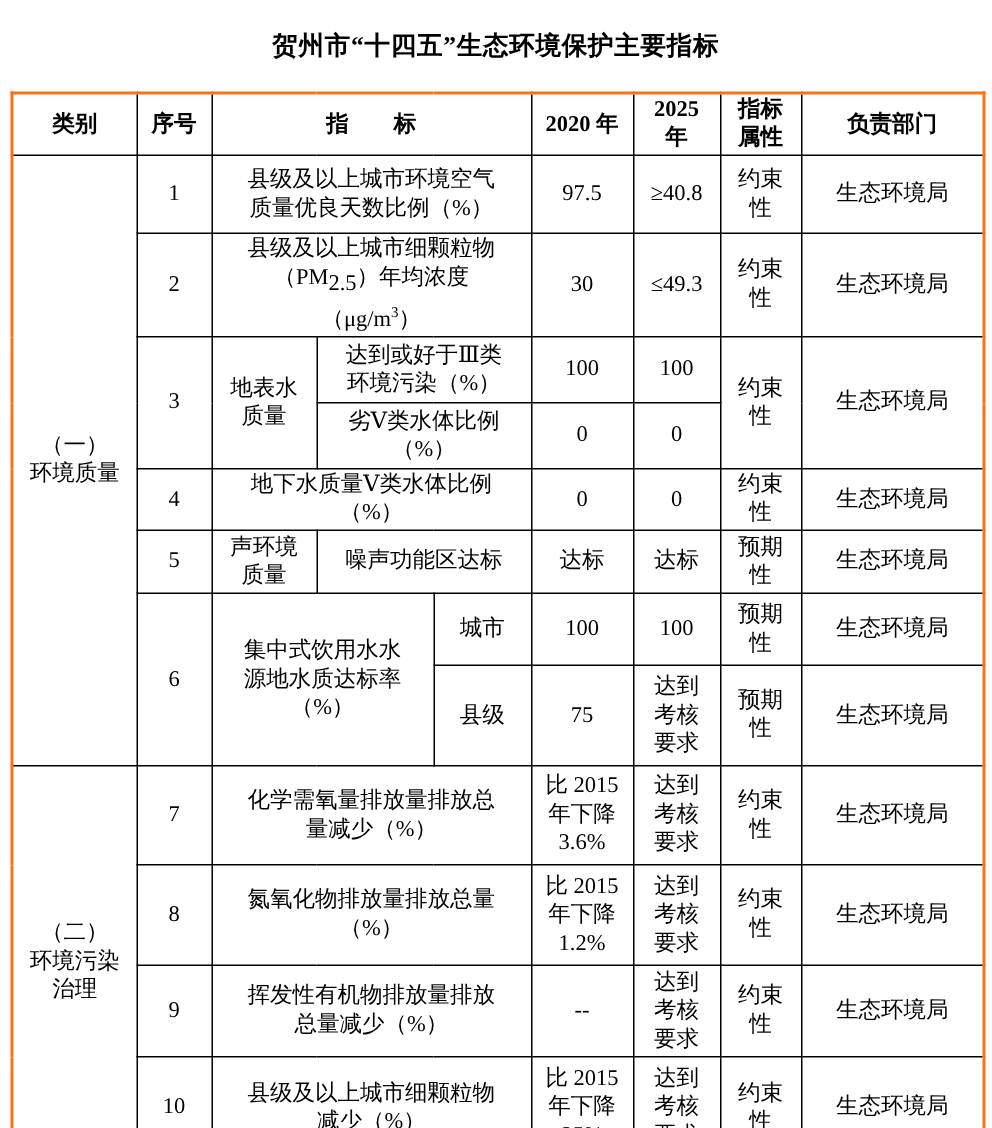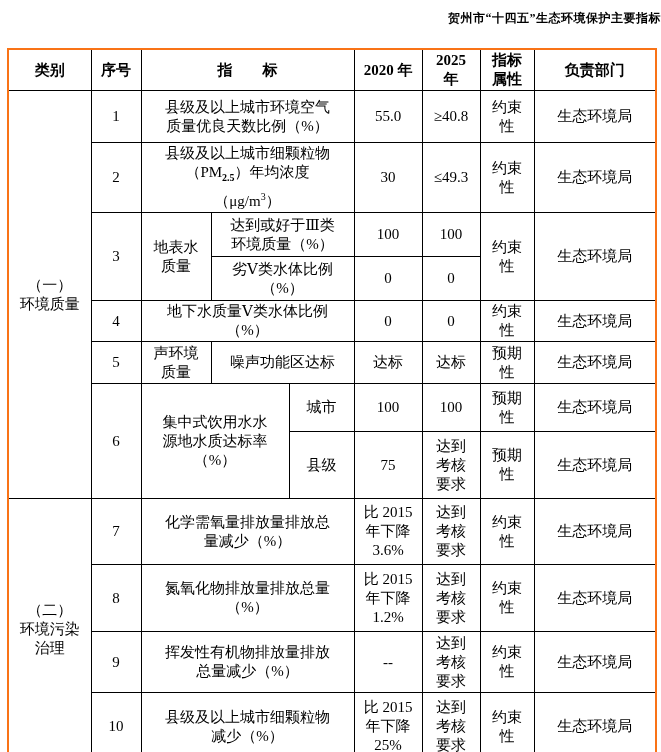--- a/index.html
+++ b/index.html
@@ -7,25 +7,25 @@
   .page {
     position: relative;
     width: 661px;
     height: 752px;
     background: #ffffff;
     color: #000;
     font-family: "Liberation Serif", "DejaVu Serif", serif;
     overflow: hidden;
   }
   .title {
-    text-align: right;
+    text-align: center;
     font-weight: bold;
-    font-size: 12px;
+    font-size: 17px;
     line-height: 24px;
-    padding-top: 6px;
+    padding-top: 19px;
     letter-spacing: 0.5px;
   }
   table.main {
     border-collapse: collapse;
     table-layout: fixed;
     width: 648px;
     margin-left: 7px;
     margin-top: 18px;
     border: 2px solid #f97316;
   }
@@ -33,21 +33,21 @@
     border: 1px solid #000;
     text-align: center;
     vertical-align: middle;
     font-size: 15px;
     line-height: 19px;
     padding: 1px 2px;
     white-space: pre-line;
     overflow: hidden;
   }
   th { font-weight: bold; }
-  sub { font-size: 10px; font-weight: bold; }
+  sub { font-size: 15px; }
   sup { font-size: 10px; }
 </style>
 </head>
 <body>
 
 <div class="page">
   <div class="title">贺州市“十四五”生态环境保护主要指标</div>
 
   <table class="main">
     <colgroup>
@@ -74,21 +74,21 @@
 属性</th>
       <th>负责部门</th>
     </tr>
 
     <tr style="height:52px">
       <td rowspan="8">（一）
 环境质量</td>
       <td>1</td>
       <td colspan="3">县级及以上城市环境空气
 质量优良天数比例（%）</td>
-      <td>55.0</td>
+      <td>97.5</td>
       <td>≥40.8</td>
       <td>约束
 性</td>
       <td>生态环境局</td>
     </tr>
 
     <tr style="height:59px">
       <td>2</td>
       <td colspan="3"><span>县级及以上城市细颗粒物</span><br><span>（PM</span><sub>2.5</sub><span>）年均浓度</span><br><span>（μg/m</span><sup>3</sup><span>）</span></td>
       <td>30</td>
@@ -96,21 +96,21 @@
       <td>约束
 性</td>
       <td>生态环境局</td>
     </tr>
 
     <tr style="height:44px">
       <td rowspan="2">3</td>
       <td rowspan="2">地表水
 质量</td>
       <td colspan="2">达到或好于Ⅲ类
-环境质量（%）</td>
+环境污染（%）</td>
       <td>100</td>
       <td>100</td>
       <td rowspan="2">约束
 性</td>
       <td rowspan="2">生态环境局</td>
     </tr>
 
     <tr style="height:44px">
       <td colspan="2">劣Ⅴ类水体比例
 （%）</td>

